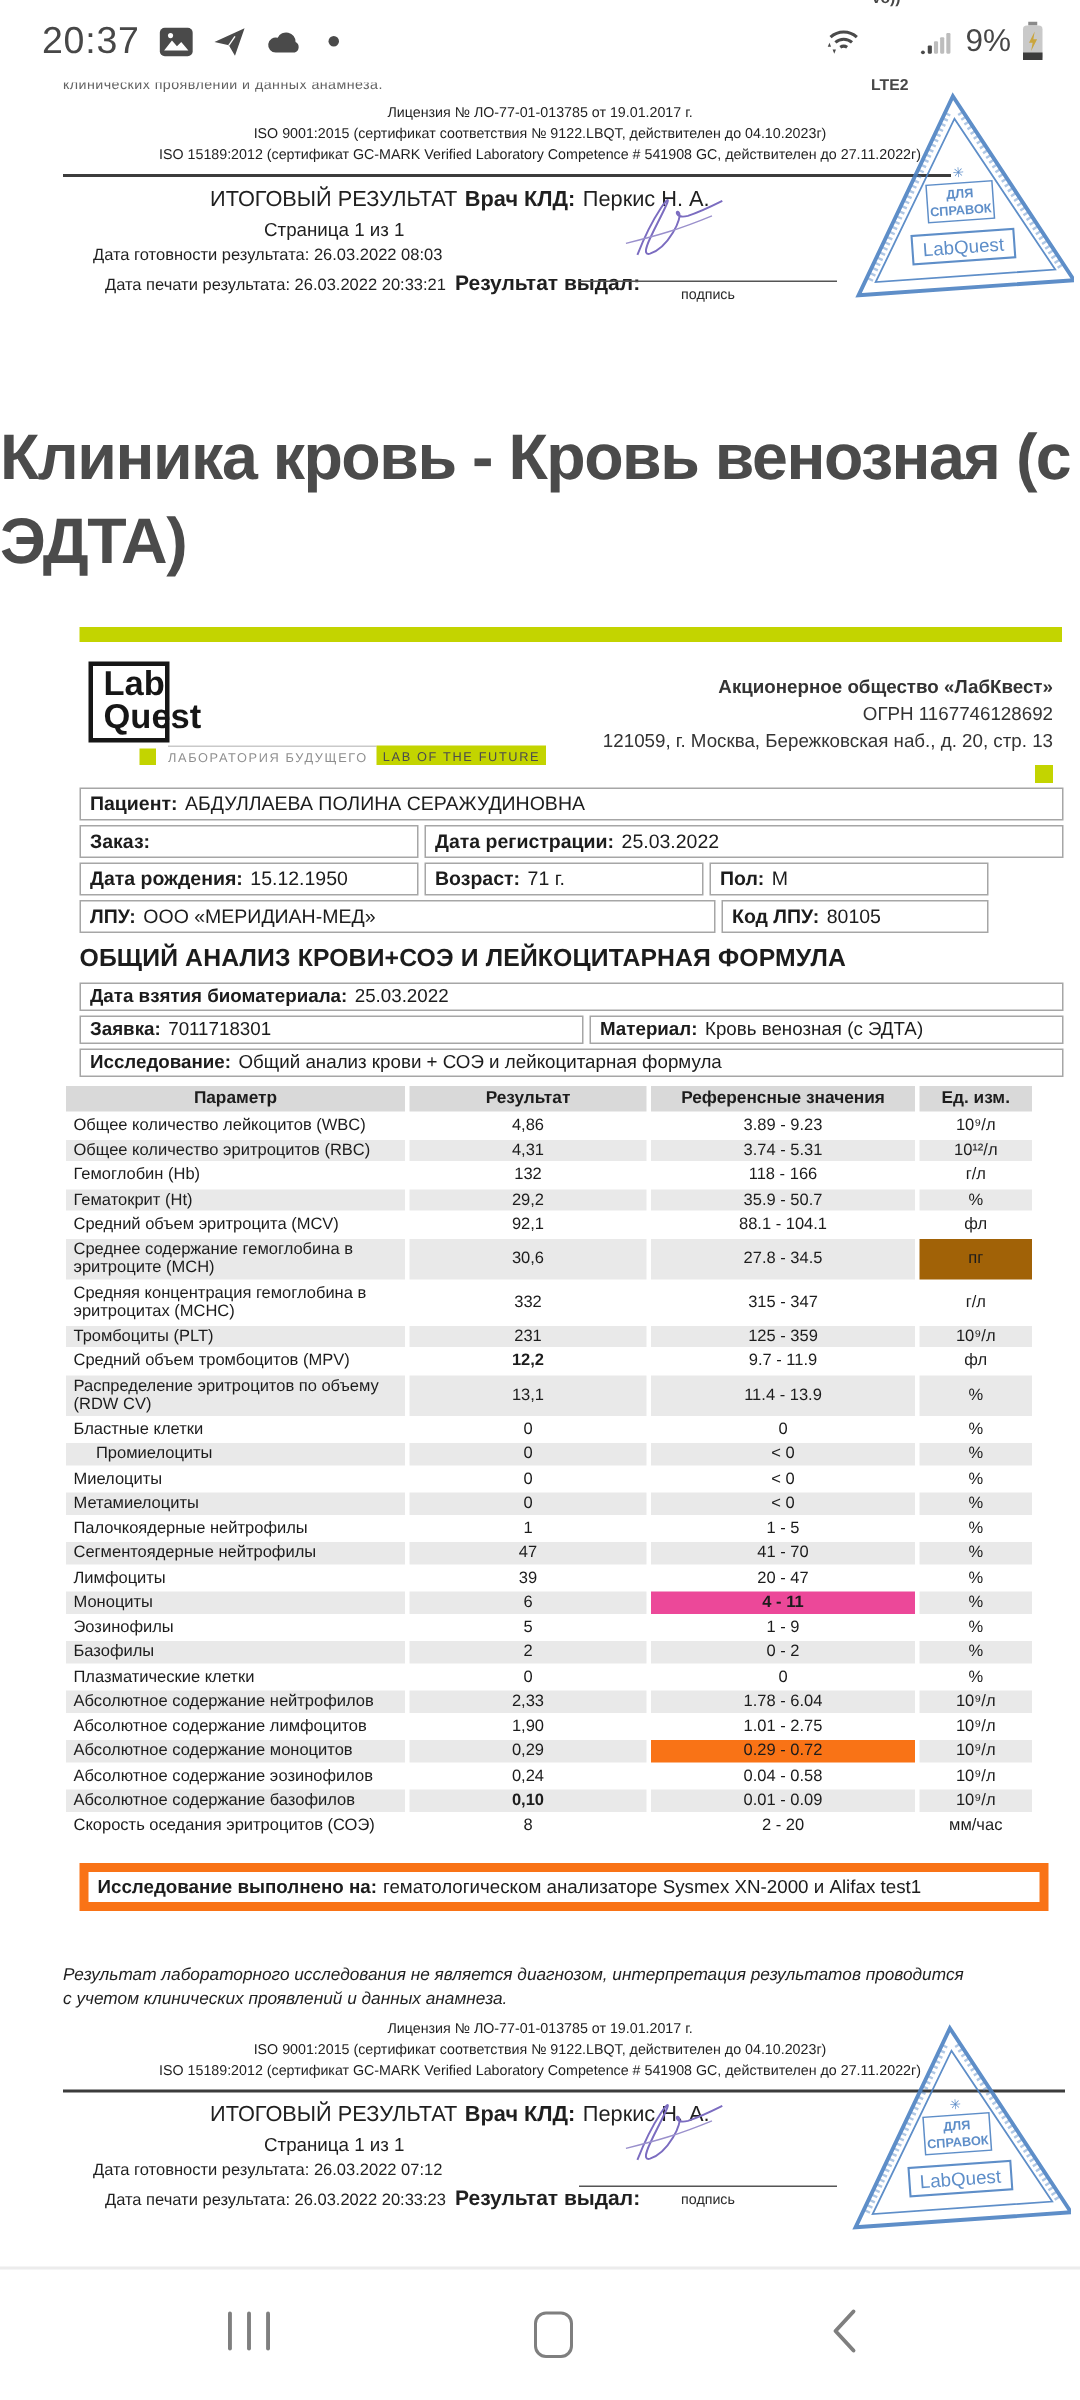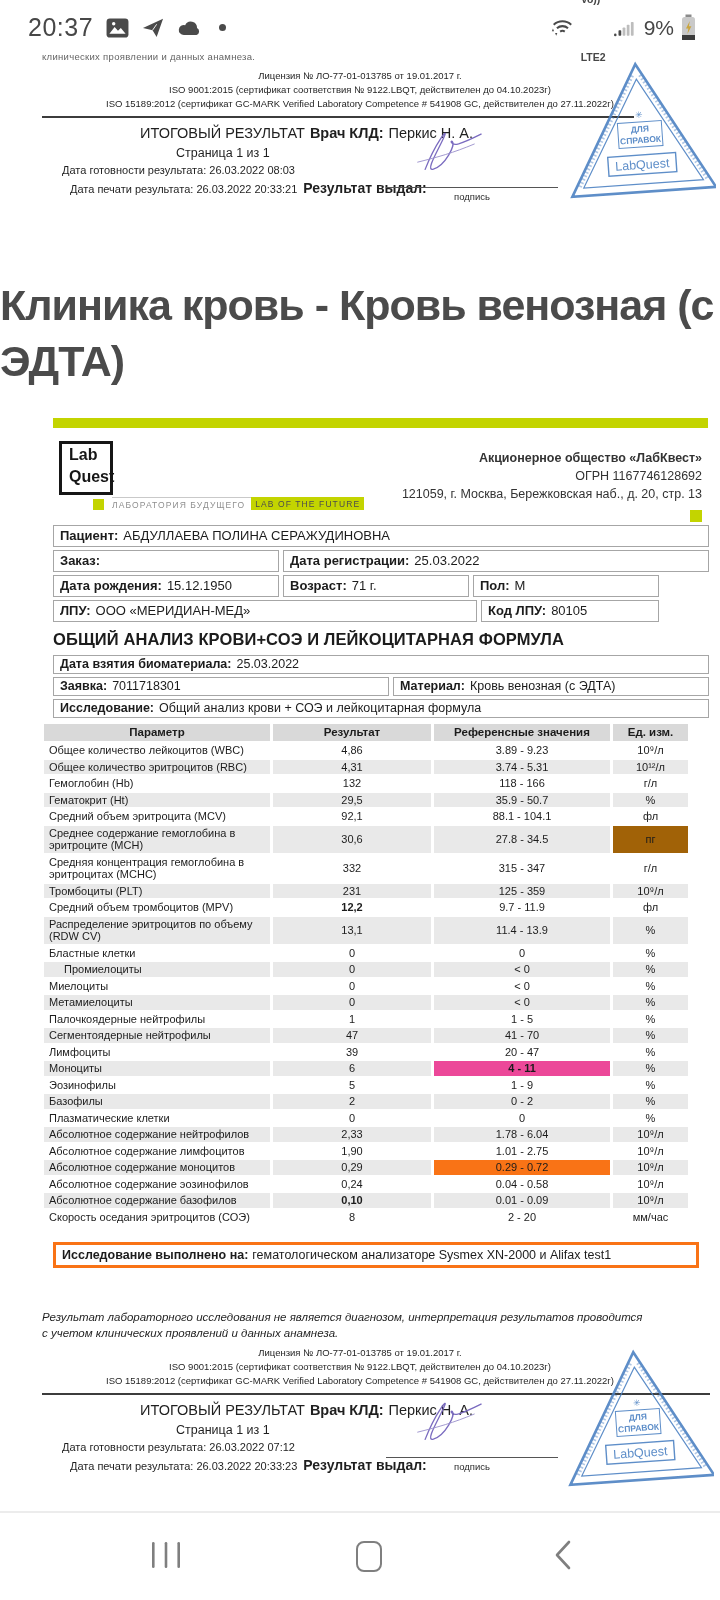--- a/index.html
+++ b/index.html
@@ -51,21 +51,21 @@
   
   .page-title{position:absolute;top:248px;left:0;width:716px;font-size:43px;
     line-height:56px;font-weight:700;color:#4b4b4b;letter-spacing:-1px;}
 
   
   .report{position:absolute;top:418px;left:40px;width:672px;color:#1c1c1c;}
   .green-bar{height:10px;margin-left:13px;width:655px;}
   .report-head{display:flex;margin-top:13px;margin-left:13px;position:relative;height:74px;}
   .logo{position:relative;width:160px;height:74px;}
   .lq-square{position:absolute;left:6px;top:0;width:48px;height:48px;border:3px solid #161616;background:transparent;}
-  .lq-text{position:absolute;left:16px;top:3px;font-size:16px;font-weight:700;line-height:22px;color:#161616;}
+  .lq-text{position:absolute;left:16px;top:3px;font-size:23px;font-weight:700;line-height:22px;color:#161616;}
   .tagline{position:absolute;left:40px;top:56px;display:flex;align-items:flex-end;white-space:nowrap;}
   .tag-sq{width:11px;height:11px;margin-right:8px;}
   .tag-ru{font-size:8.5px;color:#8f8f8f;letter-spacing:1.1px;border-top:1px solid #c9c9c9;padding:2px 6px 0 0;}
   .tag-en{font-size:8.5px;color:#4c4c4c;letter-spacing:1.1px;padding:2px 4px 1px 4px;}
   .company{flex:1;text-align:right;padding-right:10px;font-size:12.5px;line-height:18px;margin-top:8px;color:#333;}
   .c-name{font-weight:700;}
   .mini-sq{width:12px;height:12px;margin-left:auto;margin-top:7px;}
 
   .ptable{margin:10px 0 0 13px;width:656px;}
   .prow{display:flex;gap:4px;margin-bottom:3px;}
@@ -81,21 +81,21 @@
   .mcell{border:1px solid #a6a6a6;padding:0 6px;font-size:12.5px;line-height:17px;background:#fff;box-sizing:border-box;}
   .mcell b{margin-right:5px;}
   .mw1{width:336px;}
 
   .rtable{margin:4px 0 0 1px;border-collapse:separate;border-spacing:3px 2px;width:650px;table-layout:fixed;}
   .rtable th{font-size:11.5px;font-weight:700;padding:2px 1px;line-height:13px;text-align:center;}
   .rtable td{font-size:11px;line-height:12.5px;padding:1px 4px;text-align:center;vertical-align:middle;}
   .rtable td.param{text-align:left;padding-left:5px;}
   .rtable td.b{font-weight:700;}
 
-  .performed{margin:16px 0 0 13px;width:646px;border:3px solid #f97316;padding:2px 6px;
+  .performed{margin:16px 0 0 13px;width:646px;border:6px solid #f97316;padding:2px 6px;
     font-size:12.5px;line-height:16px;box-sizing:border-box;}
   .performed b{margin-right:4px;}
 
   
   .nav{position:absolute;top:1511px;left:0;width:720px;height:89px;background:#fff;
     border-top:2px solid #ececec;display:flex;align-items:center;justify-content:space-between;
     padding:0 148px;box-sizing:border-box;}
   .home-sq{width:22px;height:27px;border:2.5px solid #7f7f7f;border-radius:8px;}
 </style>
 </head>
@@ -282,21 +282,21 @@
           <td style="background: rgb(233, 233, 233);">10¹²/л</td>
         </tr>
         <tr>
           <td class="param">Гемоглобин (Hb)</td>
           <td>132</td>
           <td>118 - 166</td>
           <td>г/л</td>
         </tr>
         <tr class="alt">
           <td class="param" style="background: rgb(233, 233, 233);">Гематокрит (Ht)</td>
-          <td style="background: rgb(233, 233, 233);">29,5</td>
+          <td style="background: rgb(233, 233, 233);">29,2</td>
           <td style="background: rgb(233, 233, 233);">35.9 - 50.7</td>
           <td style="background: rgb(233, 233, 233);">%</td>
         </tr>
         <tr>
           <td class="param">Средний объем эритроцита (MCV)</td>
           <td>92,1</td>
           <td>88.1 - 104.1</td>
           <td>фл</td>
         </tr>
         <tr class="alt">

